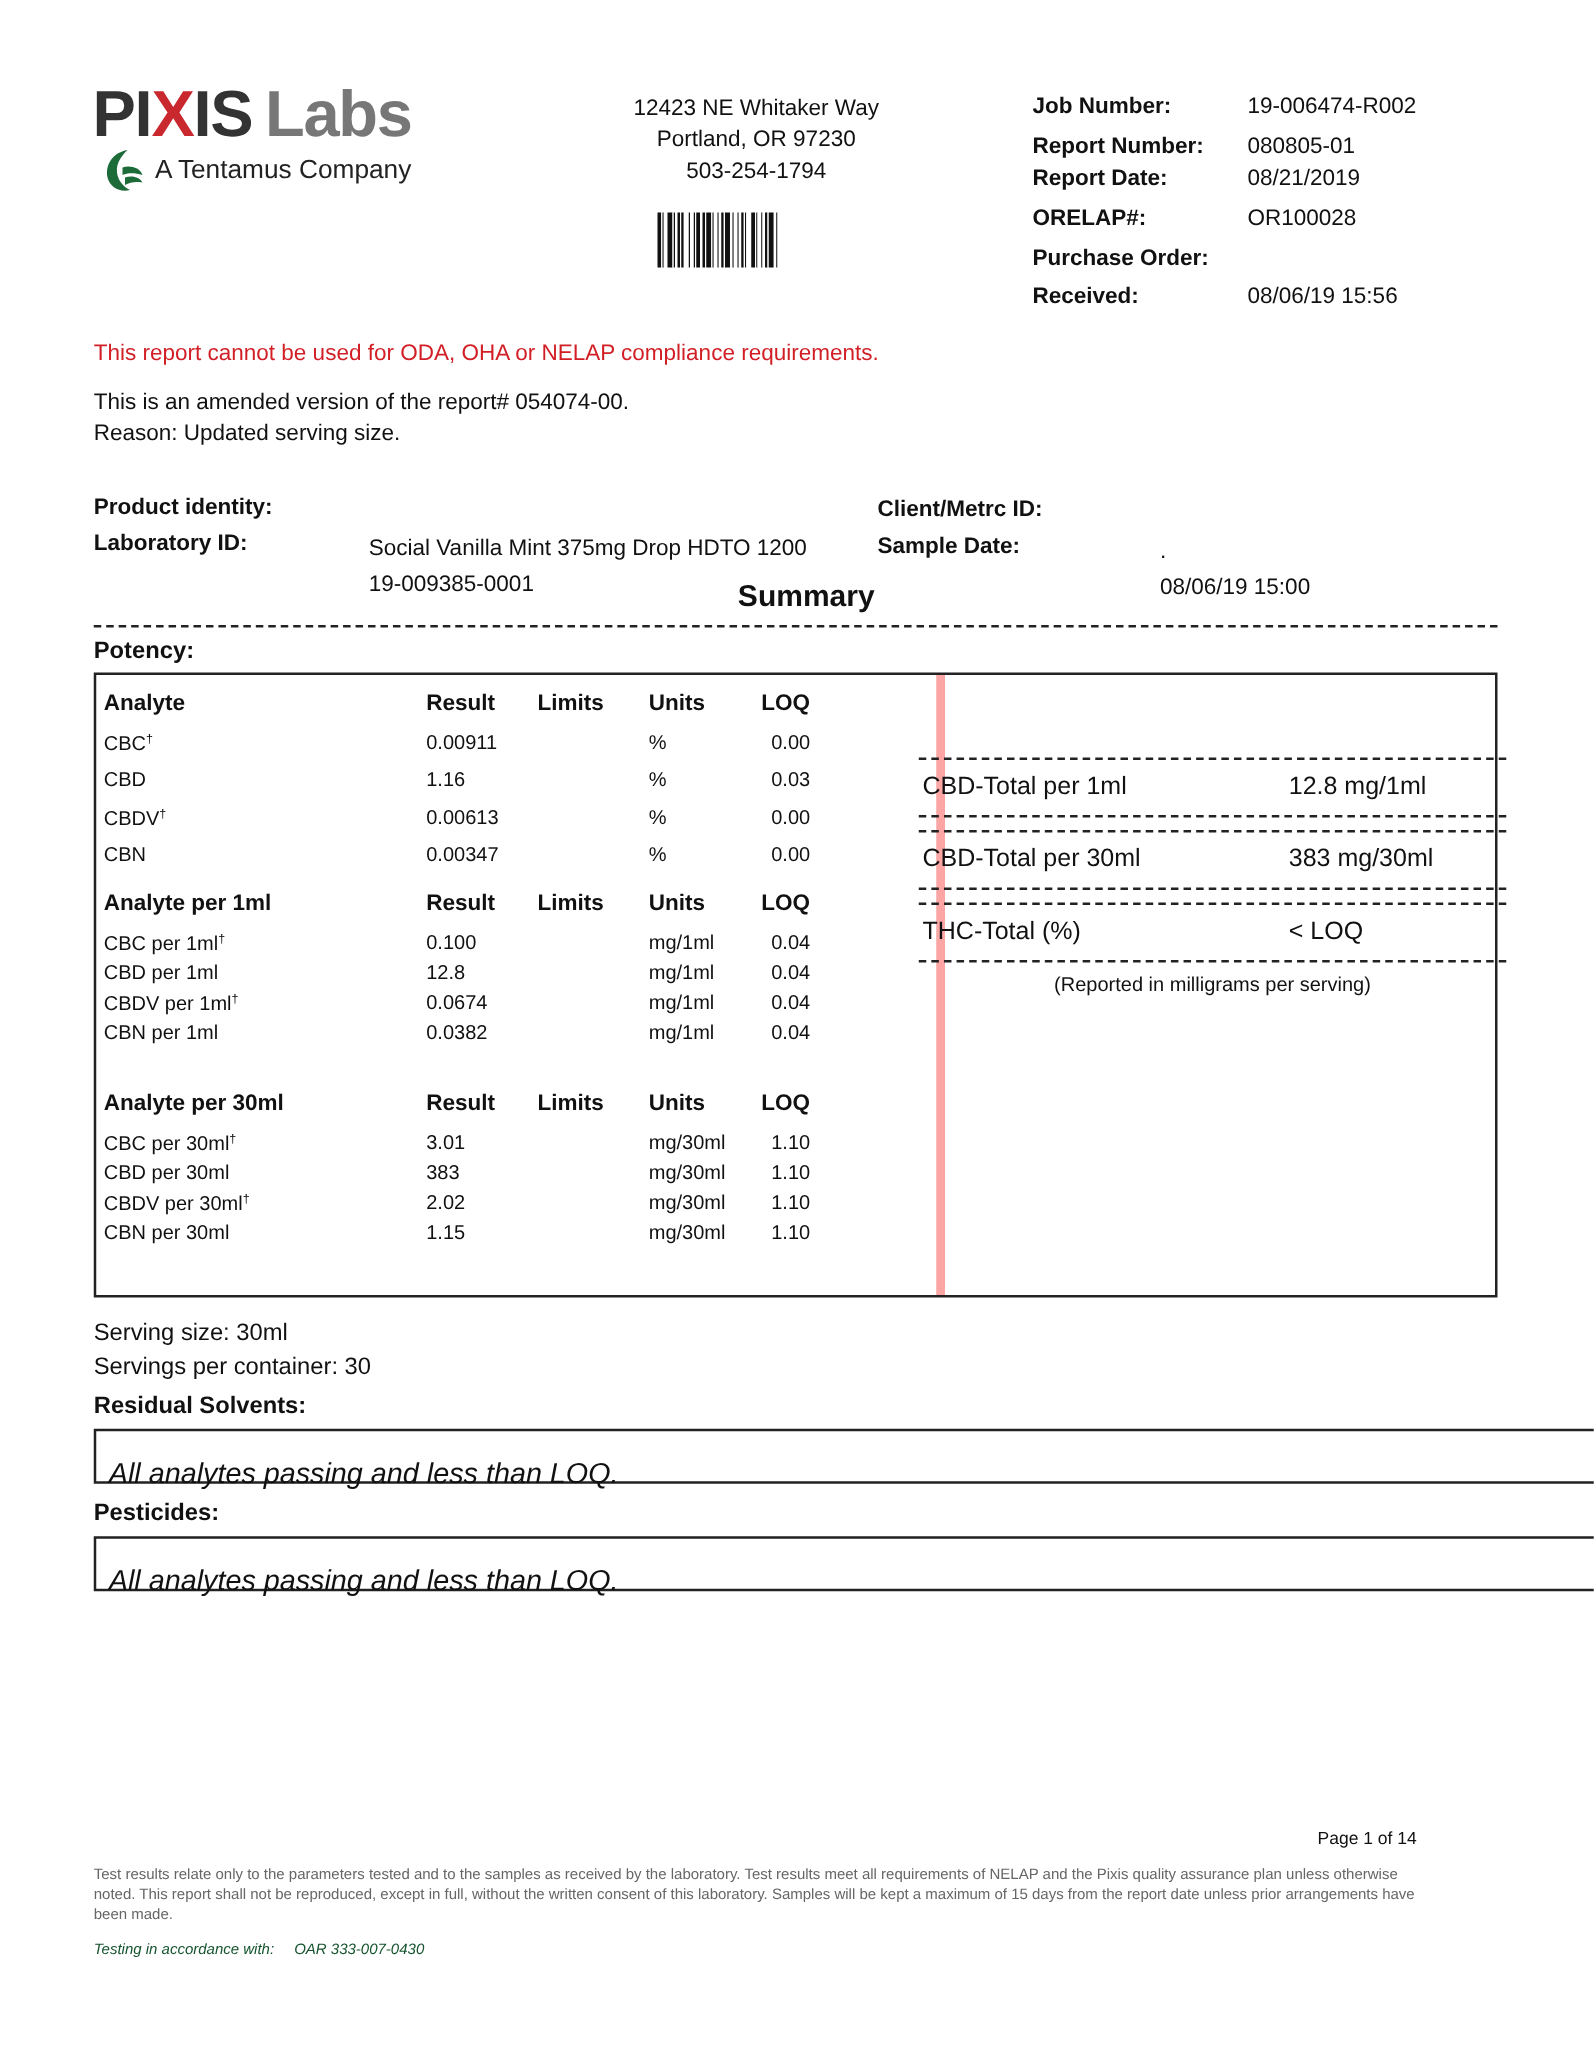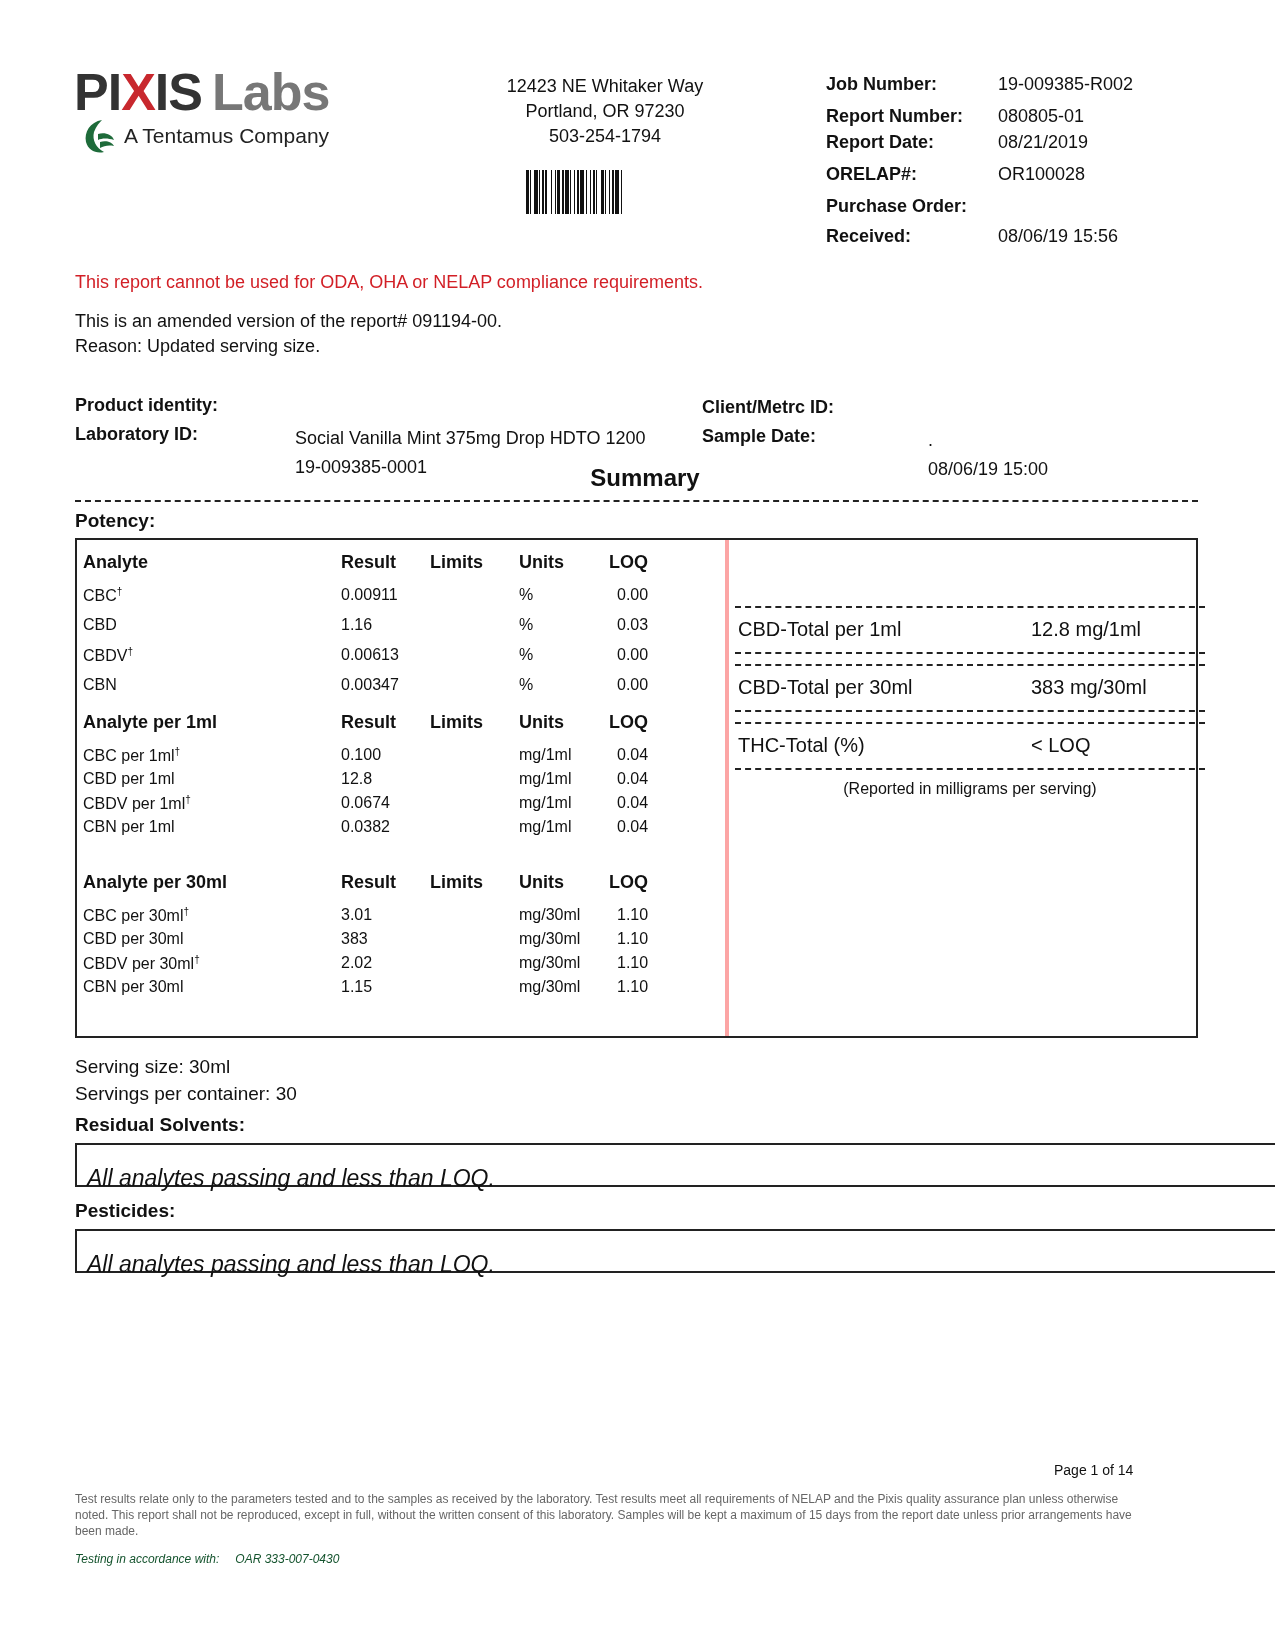--- a/index.html
+++ b/index.html
@@ -20,21 +20,21 @@
   .meta-value { position: absolute; left: 172px; }
   .warn { left: 75px; top: 272px; color: #d21f26; font-size: 18px; }
   .amend { left: 75px; top: 309px; font-size: 18px; line-height: 25px; }
   .ident { font-size: 18px; }
   .ident .lab { font-weight: bold; position: absolute; white-space: nowrap; }
   .ident .val { position: absolute; white-space: nowrap; margin-top: 33px; }
   .summary-title { left: 0; width: 1275px; top: 464px; text-align: center; font-weight: bold; font-size: 24px; padding-left: 15px; box-sizing: border-box; }
   .dash-line { height: 0; border-top: 2px dashed #222; }
   .potency-label { left: 75px; top: 510px; font-weight: bold; font-size: 19px; }
   .potency-box { left: 75px; top: 538px; width: 1123px; height: 500px; border: 2px solid #222; box-sizing: border-box; }
-  .potency-left { position: absolute; left: 0; top: 0; width: 648px; height: 100%; border-right: 4px solid #fca5a5; }
+  .potency-left { position: absolute; left: 0; top: 0; width: 648px; height: 100%; border-right: 7px solid #fca5a5; padding-left: 24px; }
   .tbl-head { position: absolute; font-weight: bold; font-size: 18px; }
   .tbl-cell { position: absolute; font-size: 16px; white-space: nowrap; }
   .sup { font-size: 10px; vertical-align: super; }
   .right-row { position: absolute; left: 8px; width: 470px; height: 46px; }
   .right-row .k { position: absolute; left: 3px; top: 12px; font-size: 20px; white-space: nowrap; }
   .right-row .v { position: absolute; left: 296px; top: 12px; font-size: 20px; white-space: nowrap; }
   .reported { position: absolute; left: 8px; width: 470px; text-align: center; font-size: 16px; }
   .serving { left: 75px; top: 1053px; font-size: 19px; line-height: 27px; }
   .section-label { font-weight: bold; font-size: 19px; }
   .result-box { width: 1218px; height: 32px; border: 2px solid #222; box-sizing: border-box; font-style: italic; font-size: 23px; padding: 20px 10px; }
@@ -112,21 +112,21 @@
     <span style="width: 1.3px; background: rgb(255, 255, 255);"></span>
     <span style="width: 3.9px; background: rgb(17, 17, 17);"></span>
     <span style="width: 1.3px; background: rgb(255, 255, 255);"></span>
     <span style="width: 1.3px; background: rgb(17, 17, 17);"></span>
     <span style="width: 2.6px; background: rgb(255, 255, 255);"></span>
   </div>
 
 <div class="abs meta">
   <div class="meta-row" style="top:0px">
     <span class="meta-label">Job Number:</span>
-    <span class="meta-value">19-009385-R002</span>
+    <span class="meta-value">19-006474-R002</span>
   </div>
   <div class="meta-row" style="top:32px">
     <span class="meta-label">Report Number:</span>
     <span class="meta-value">080805-01</span>
   </div>
   <div class="meta-row" style="top:58px">
     <span class="meta-label">Report Date:</span>
     <span class="meta-value">08/21/2019</span>
   </div>
   <div class="meta-row" style="top:90px">
@@ -138,21 +138,21 @@
     <span class="meta-value"></span>
   </div>
   <div class="meta-row" style="top:152px">
     <span class="meta-label">Received:</span>
     <span class="meta-value">08/06/19  15:56</span>
   </div>
 </div>
 
 <div class="abs warn">This report cannot be used for ODA, OHA or NELAP compliance requirements.</div>
 <div class="abs amend">
-  <div>This is an amended version of the report# 091194-00.</div>
+  <div>This is an amended version of the report# 054074-00.</div>
   <div>Reason: Updated serving size.</div>
 </div>
 
 <div class="abs ident" style="left:0;top:0;">
   <span class="lab" style="left:75px;top:395px">Product identity:</span>
   <span class="val" style="left:295px;top:395px">Social Vanilla Mint 375mg Drop HDTO 1200</span>
   <span class="lab" style="left:702px;top:397px">Client/Metrc ID:</span>
   <span class="val" style="left:928px;top:397px">.</span>
   <span class="lab" style="left:75px;top:424px">Laboratory ID:</span>
   <span class="val" style="left:295px;top:424px">19-009385-0001</span>

